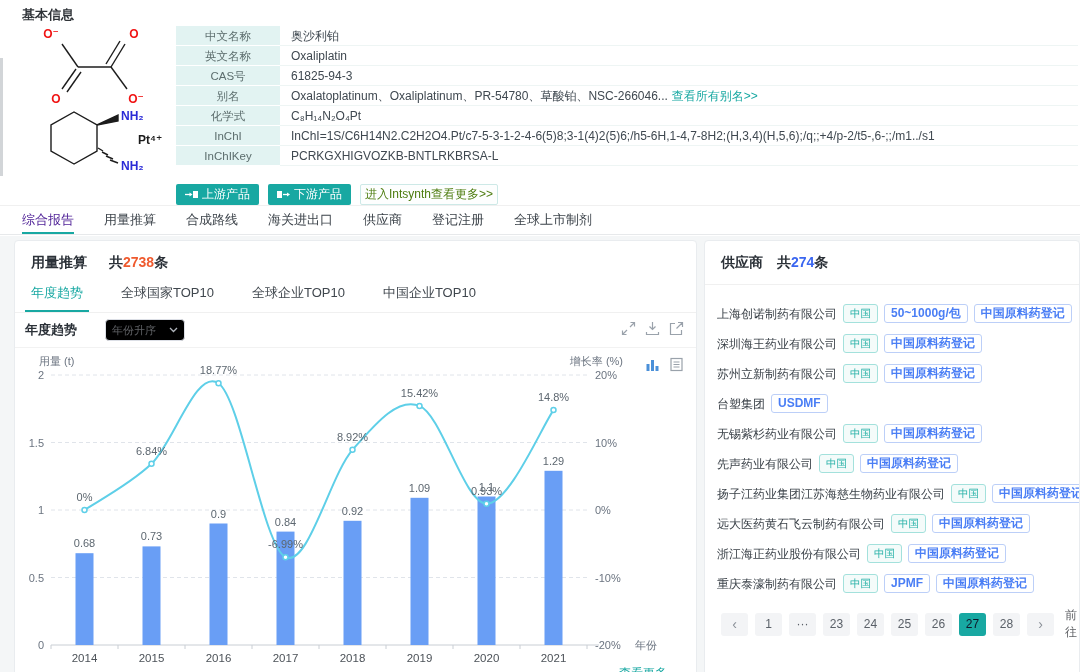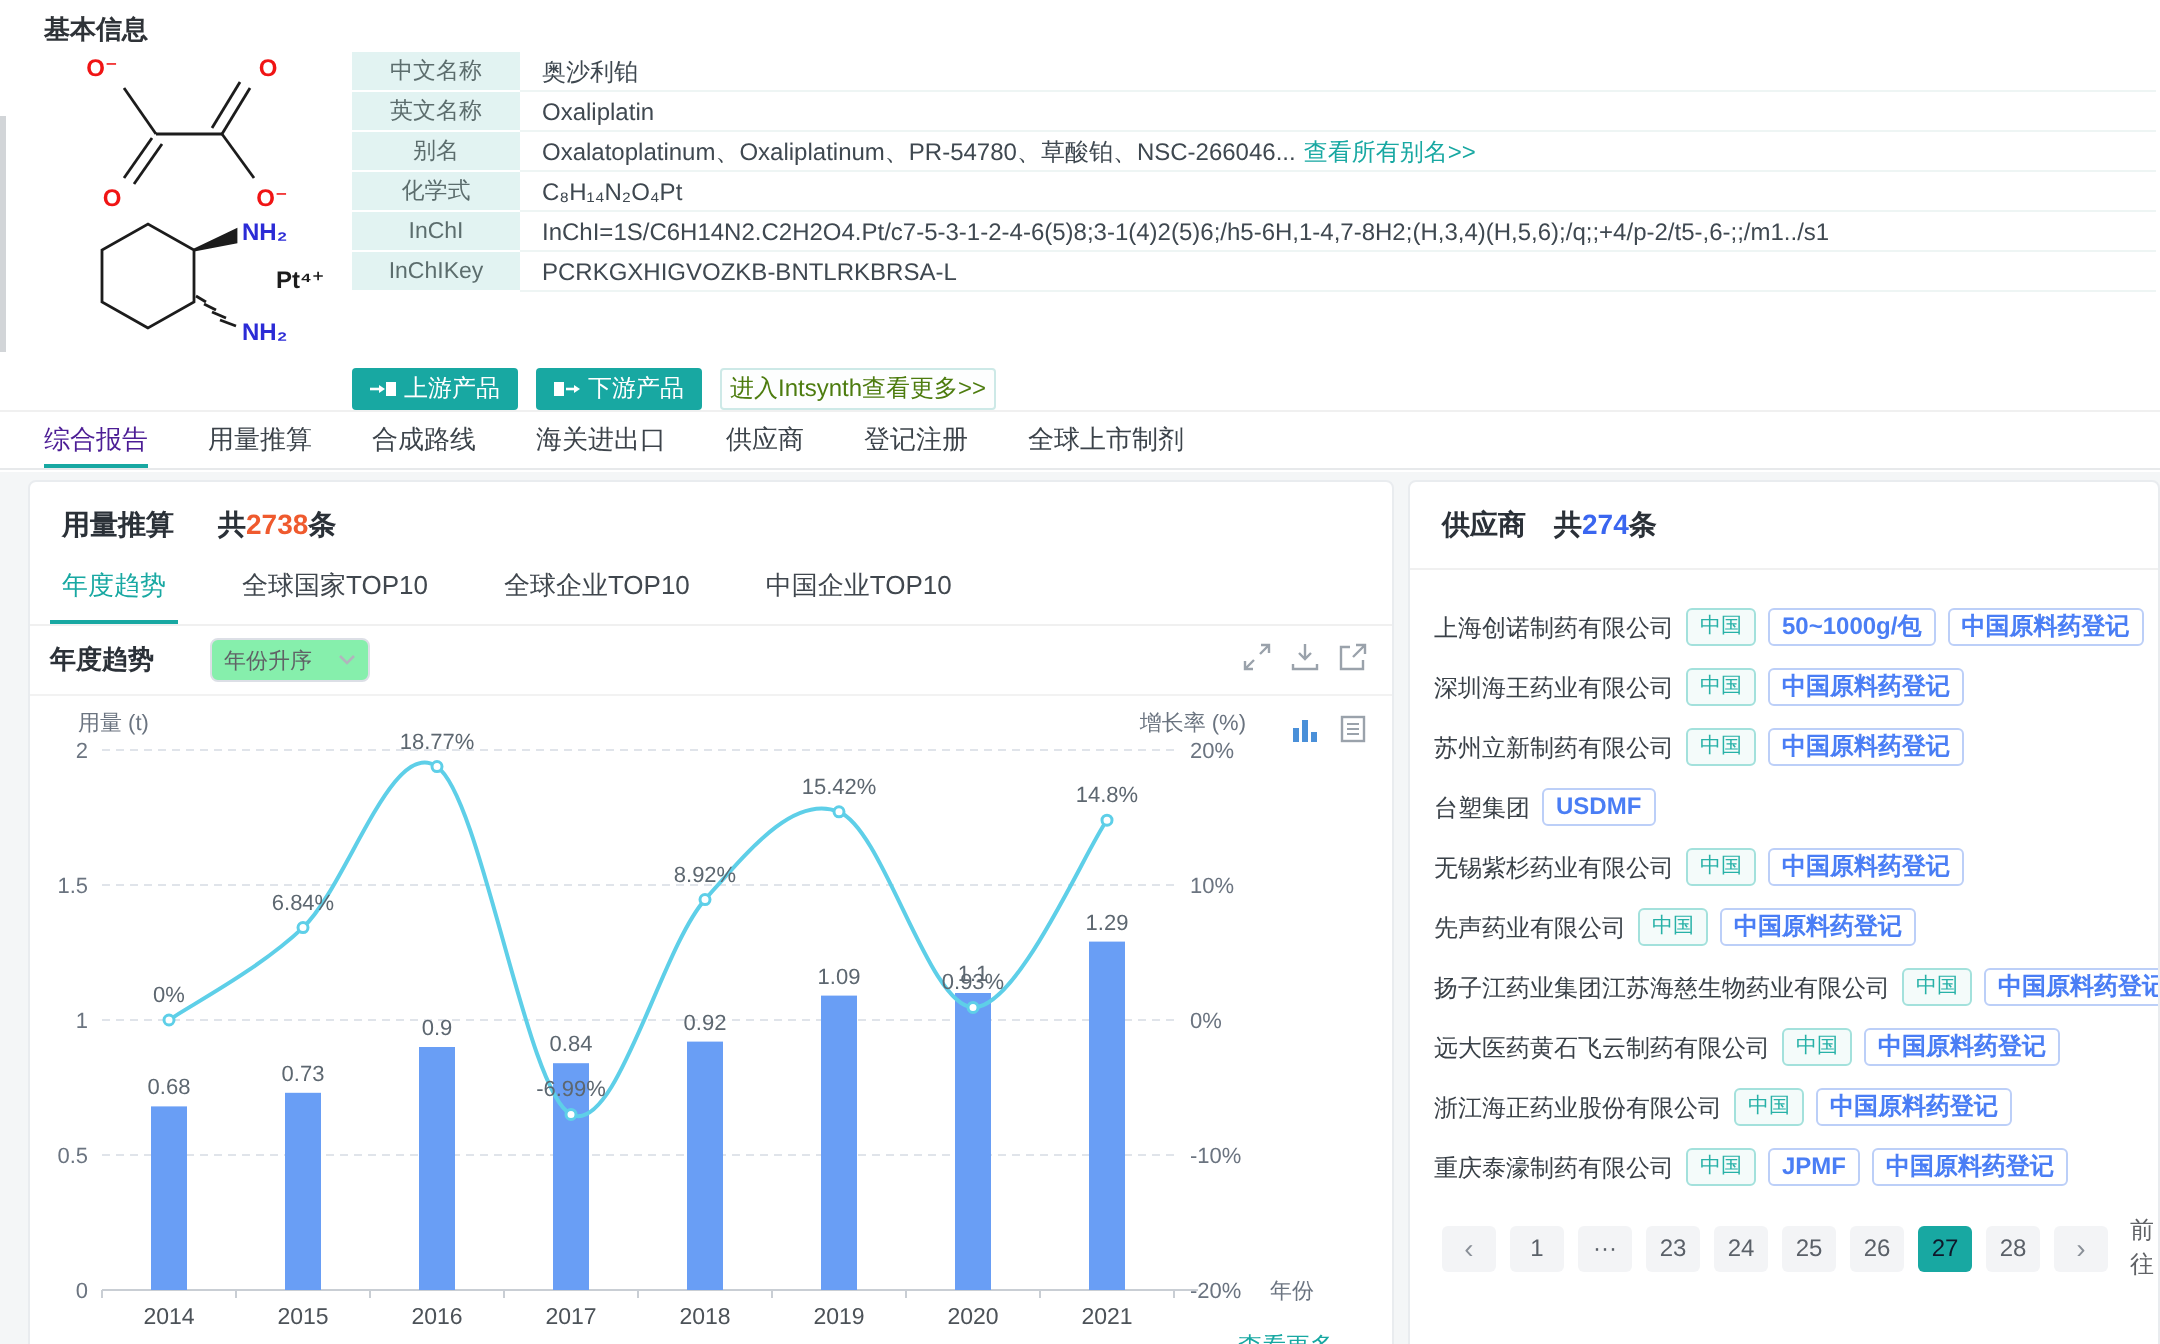--- a/index.html
+++ b/index.html
@@ -5,21 +5,21 @@
   html,body{margin:0;padding:0;background:#fff;}
   #screen{position:relative;width:1080px;height:672px;overflow:hidden;background:#fff;
     font-family:"Liberation Sans","DejaVu Sans",sans-serif;color:#333;}
   .abs{position:absolute;}
 
   
   #page-title{left:22px;top:6px;font-size:13px;font-weight:bold;color:#2f3338;}
   #left-strip{left:0;top:58px;width:3px;height:118px;background:#d2d5d8;}
   #info-table{left:176px;top:26px;width:902px;}
   .info-row{display:flex;height:20px;line-height:20px;}
-  .info-label{width:84px;background:#e2f3f2;color:#5c6d6d;font-size:11.5px;text-align:center;
+  .info-label{width:104px;background:#e2f3f2;color:#5c6d6d;font-size:11.5px;text-align:center;
     border-bottom:1px solid #fff;flex:none;}
   .info-value{flex:1;padding-left:11px;font-size:12px;color:#3f4850;border-bottom:1px solid #eef5f4;
     white-space:nowrap;overflow:hidden;}
   .alias-link{color:#18a8a2;margin-left:4px;cursor:pointer;}
   #btn-row{left:176px;top:172px;display:flex;gap:9px;align-items:center;margin-top:12px;}
   .tealbtn{background:#18a8a2;color:#fff;font-size:12px;height:21px;line-height:21px;
     padding:0 9px;border-radius:2px;display:flex;align-items:center;gap:4px;cursor:pointer;}
   .ghostbtn{background:#fdfefe;color:#4d7c0f;font-size:12px;height:19px;line-height:19px;
     padding:0 4px;border:1px solid #cde9e7;border-radius:2px;cursor:pointer;}
 
@@ -42,21 +42,21 @@
   .head-gap{display:inline-block;width:22px;}
 
   #subtabs{display:flex;gap:26px;padding:12px 0 0 10px;border-bottom:1px solid #f0f0f0;}
   .subtab{font-size:13px;color:#40474e;padding:0 6px 8px 6px;cursor:pointer;border-bottom:2px solid transparent;}
   .subtab.active{color:#18a8a2;border-bottom-color:#18a8a2;}
 
   #chart-toolbar{position:relative;height:34px;border-bottom:1px solid #f2f2f2;display:flex;align-items:center;padding-left:10px;}
   #chart-title{font-size:13px;font-weight:bold;color:#2b3138;}
   #sort-select{margin-left:28px;width:66px;height:20px;border:1px solid #dcdfe6;border-radius:4px;
     font-size:11px;color:#606266;display:flex;align-items:center;justify-content:space-between;
-    padding:0 6px;cursor:pointer;background:#86efac;}
+    padding:0 6px;cursor:pointer;background:#000000;}
   #card-icons{position:absolute;right:12px;top:8px;display:flex;gap:9px;}
   #chart-type-icons{position:absolute;right:12px;top:44px;display:flex;gap:9px;}
   .icon16{width:15px;height:15px;cursor:pointer;}
 
   #chart-wrap{position:absolute;left:0;top:112px;width:683px;height:330px;}
   .ax{font-size:11px;fill:#6b7480;}
   .axx{font-size:11.5px;fill:#4c5258;}
   .lbl{font-size:11px;fill:#5d6770;}
   #more-link{position:absolute;left:604px;top:424px;font-size:12px;color:#18a8a2;cursor:pointer;}
 
@@ -115,20 +115,24 @@
   </svg>
 
   <div class="abs" id="info-table">
       <div class="info-row">
         <div class="info-label">中文名称</div>
         <div class="info-value">奥沙利铂</div>
       </div>
       <div class="info-row">
         <div class="info-label">英文名称</div>
         <div class="info-value">Oxaliplatin</div>
+      </div>
+      <div class="info-row">
+        <div class="info-label">CAS号</div>
+        <div class="info-value">61825-94-3</div>
       </div>
       <div class="info-row">
         <div class="info-label">别名</div>
         <div class="info-value">Oxalatoplatinum、Oxaliplatinum、PR-54780、草酸铂、NSC-266046...<span class="alias-link">查看所有别名&gt;&gt;</span></div>
       </div>
       <div class="info-row">
         <div class="info-label">化学式</div>
         <div class="info-value">C₈H₁₄N₂O₄Pt</div>
       </div>
       <div class="info-row">

